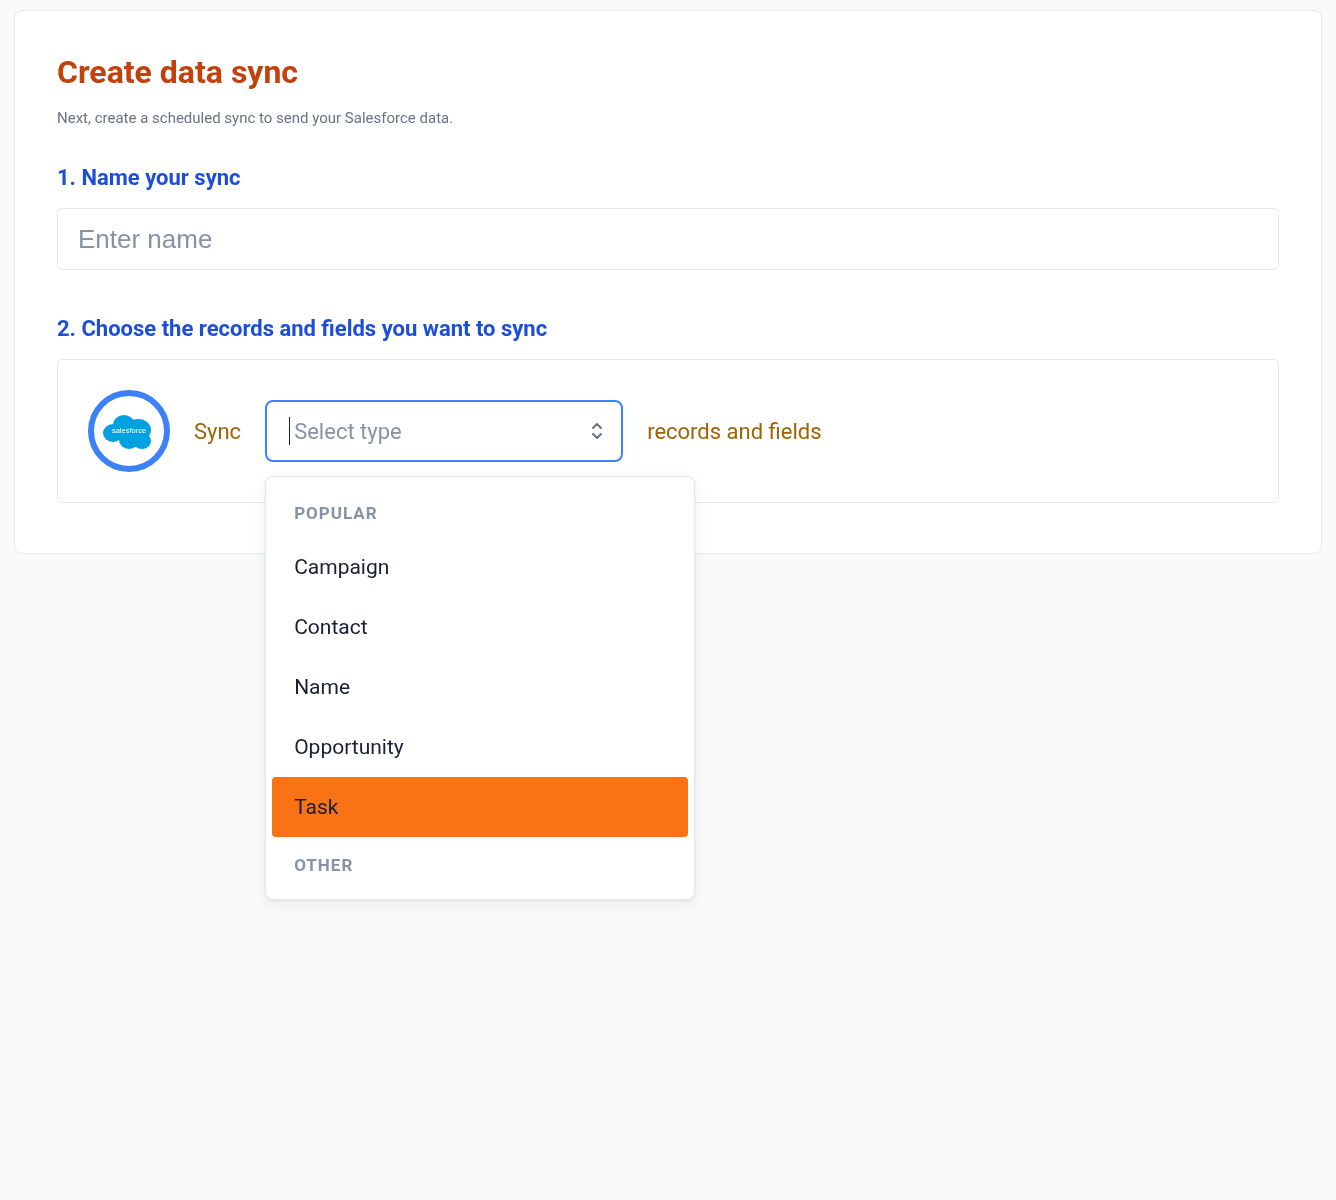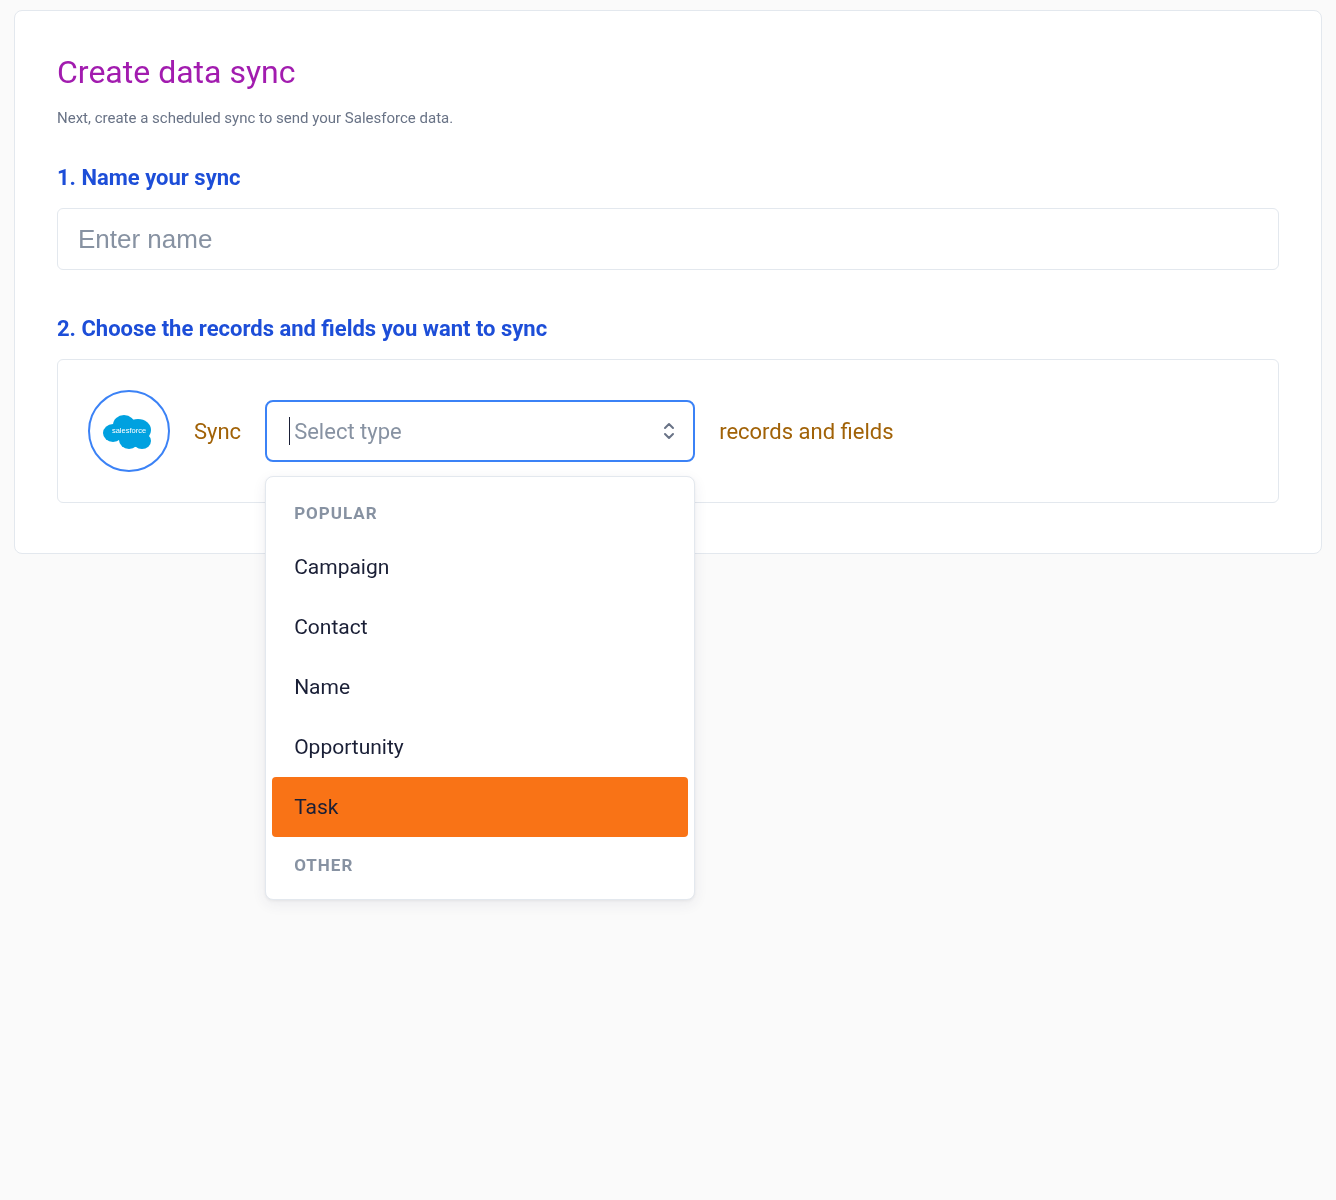--- a/index.html
+++ b/index.html
@@ -16,22 +16,22 @@
     .card {
       background: #ffffff;
       border: 1px solid #e3e8ee;
       border-radius: 8px;
       padding: 42px 42px 50px 42px;
       width: 100%;
       position: relative;
     }
     .title {
       font-size: 32px;
-      font-weight: 400;
-      color: #a21caf;
+      font-weight: 700;
+      color: #c2410c;
       margin-bottom: 18px;
     }
     .subtitle {
       font-size: 15px;
       color: #697386;
       margin-bottom: 38px;
     }
     .step-label {
       font-size: 22px;
       font-weight: 700;
@@ -58,38 +58,38 @@
       padding: 30px 30px;
       position: relative;
     }
     .records-row {
       display: flex;
       align-items: center;
       gap: 24px;
     }
     .sf-circle {
       width: 82px; height: 82px;
-      border: 2px solid #3b82f6;
+      border: 6px solid #3b82f6;
       border-radius: 50%;
       display: flex;
       align-items: center;
       justify-content: center;
       background: #ffffff;
       flex: 0 0 82px;
     }
     .sync-text, .trail-text {
       font-size: 22px;
       color: #a16207;
       text-align: center;
     }
     .select-wrap {
       position: relative;
     }
     .select-box {
-      width: 430px;
+      width: 358px;
       height: 62px;
       border: 2px solid #3b82f6;
       border-radius: 8px;
       padding: 0 48px 0 22px;
       display: flex;
       align-items: center;
       font-size: 22px;
       color: #8792a2;
       background: #ffffff;
       position: relative;

